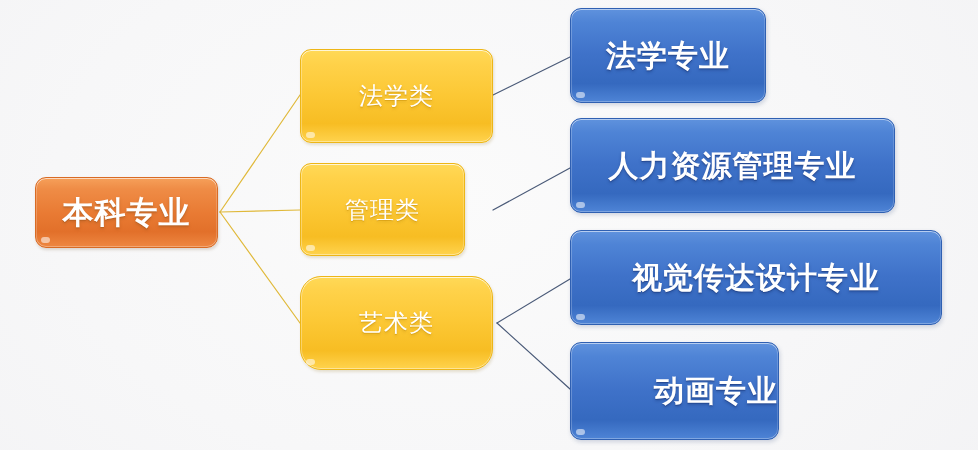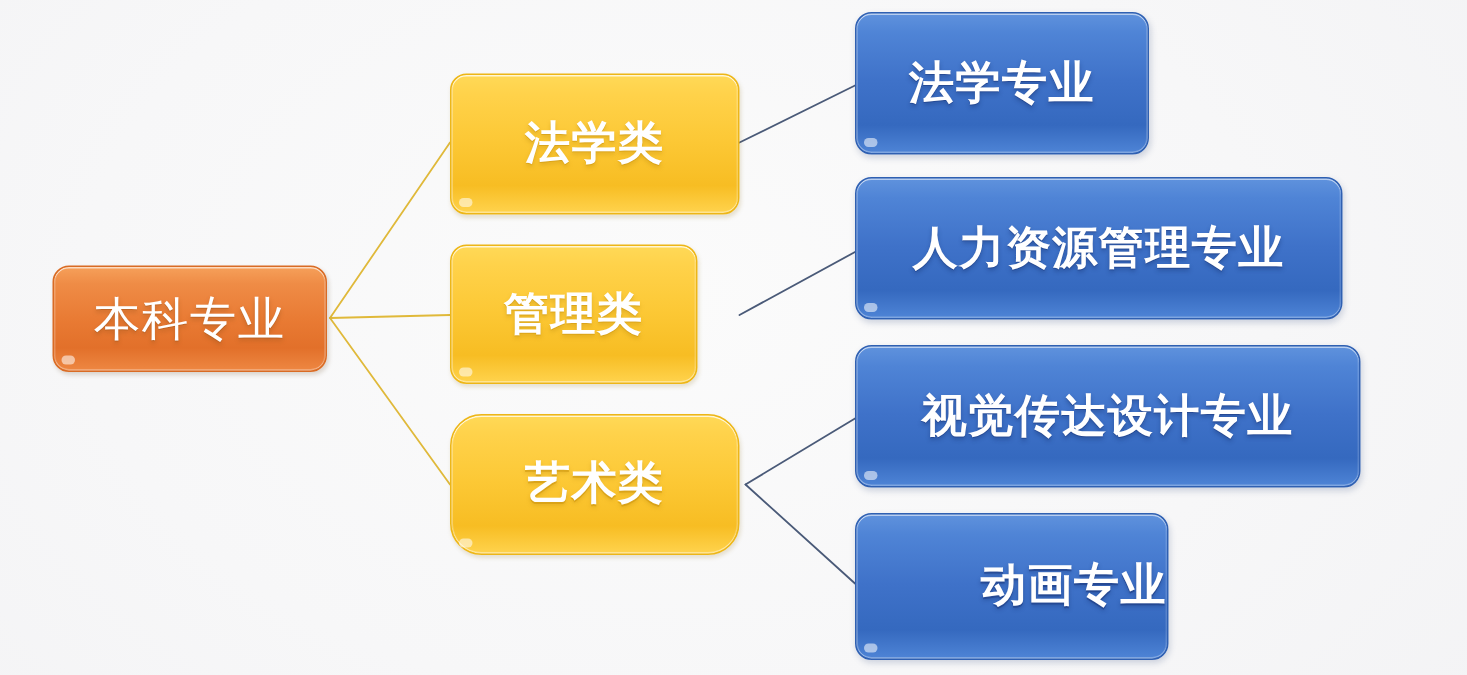--- a/index.html
+++ b/index.html
@@ -57,21 +57,21 @@
     border: 1px solid #d96b24;
     box-shadow:
       inset 0 1px 0 rgba(255,255,255,0.62),
       inset 0 -1px 0 rgba(255,255,255,0.28),
       inset 1px 0 0 rgba(255,255,255,0.22),
       inset -1px 0 0 rgba(255,255,255,0.18),
       1px 2px 3px rgba(120,90,60,0.22);
   }
   .node.root .node-label {
     font-size: 31px;
-    font-weight: 400;
+    font-weight: 700;
     text-shadow:
       0 1px 0 rgba(170,90,30,0.55),
       0 2px 3px rgba(150,80,25,0.40);
   }
 
   
   .node.cat {
     background:
       linear-gradient(180deg,
         #ffd957 0%,
@@ -81,22 +81,22 @@
         #ffd34d 100%);
     border: 1px solid #edb617;
     box-shadow:
       inset 0 1px 0 rgba(255,255,255,0.75),
       inset 0 -1px 0 rgba(255,255,255,0.40),
       inset 1px 0 0 rgba(255,255,255,0.30),
       inset -1px 0 0 rgba(255,255,255,0.22),
       1px 2px 3px rgba(150,120,40,0.20);
   }
   .node.cat .node-label {
-    font-size: 30px;
-    font-weight: 700;
+    font-size: 24px;
+    font-weight: 400;
     text-shadow:
       0 1px 0 rgba(205,150,15,0.55),
       0 2px 3px rgba(190,140,15,0.40);
   }
 
   
   .node.major {
     background:
       linear-gradient(180deg,
         #5f92dd 0%,
@@ -162,21 +162,21 @@
       </div>
       <div class="node cat" style="left: 300px; top: 276px; width: 193px; height: 94px; border-radius: 21px;">
         <span class="node-label">艺术类</span>
       </div>
       <div class="node major" style="left: 570px; top: 8px; width: 196px; height: 95px;">
         <span class="node-label">法学专业</span>
       </div>
       <div class="node major" style="left: 570px; top: 118px; width: 325px; height: 95px;">
         <span class="node-label">人力资源管理专业</span>
       </div>
-      <div class="node major" style="left: 570px; top: 230px; width: 337px; height: 95px; text-align: center;">
+      <div class="node major" style="left: 570px; top: 230px; width: 372px; height: 95px; text-align: center;">
         <span class="node-label">视觉传达设计专业</span>
       </div>
       <div class="node major" style="left: 570px; top: 342px; width: 209px; height: 98px; justify-content: flex-end;">
         <span class="node-label">动画专业</span>
       </div>
     </div>
 
 </div>
 
 </body></html>

